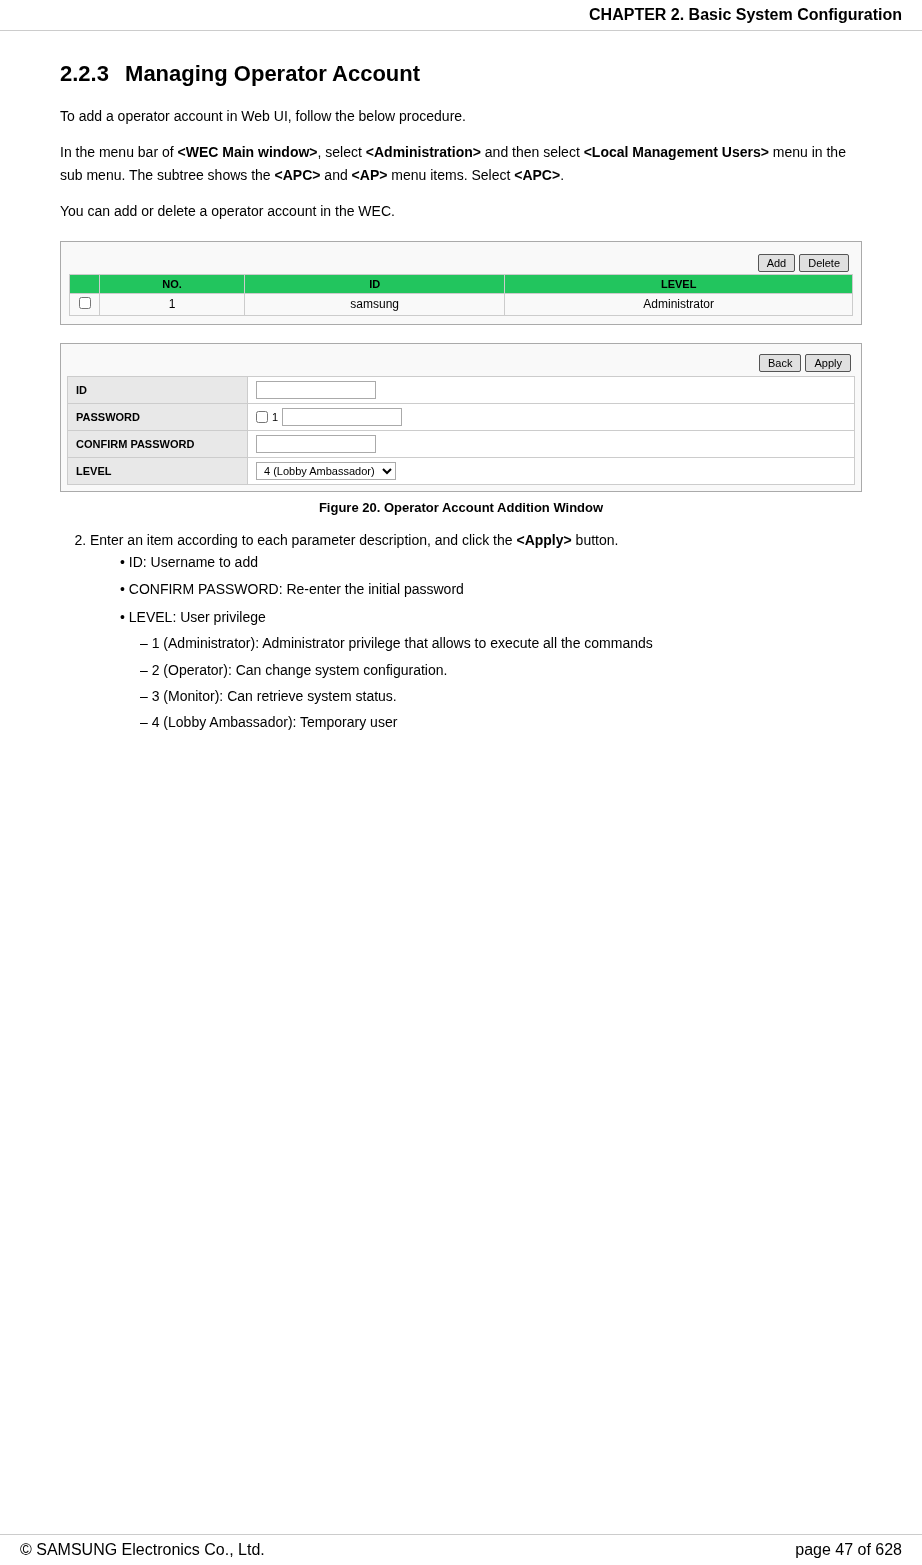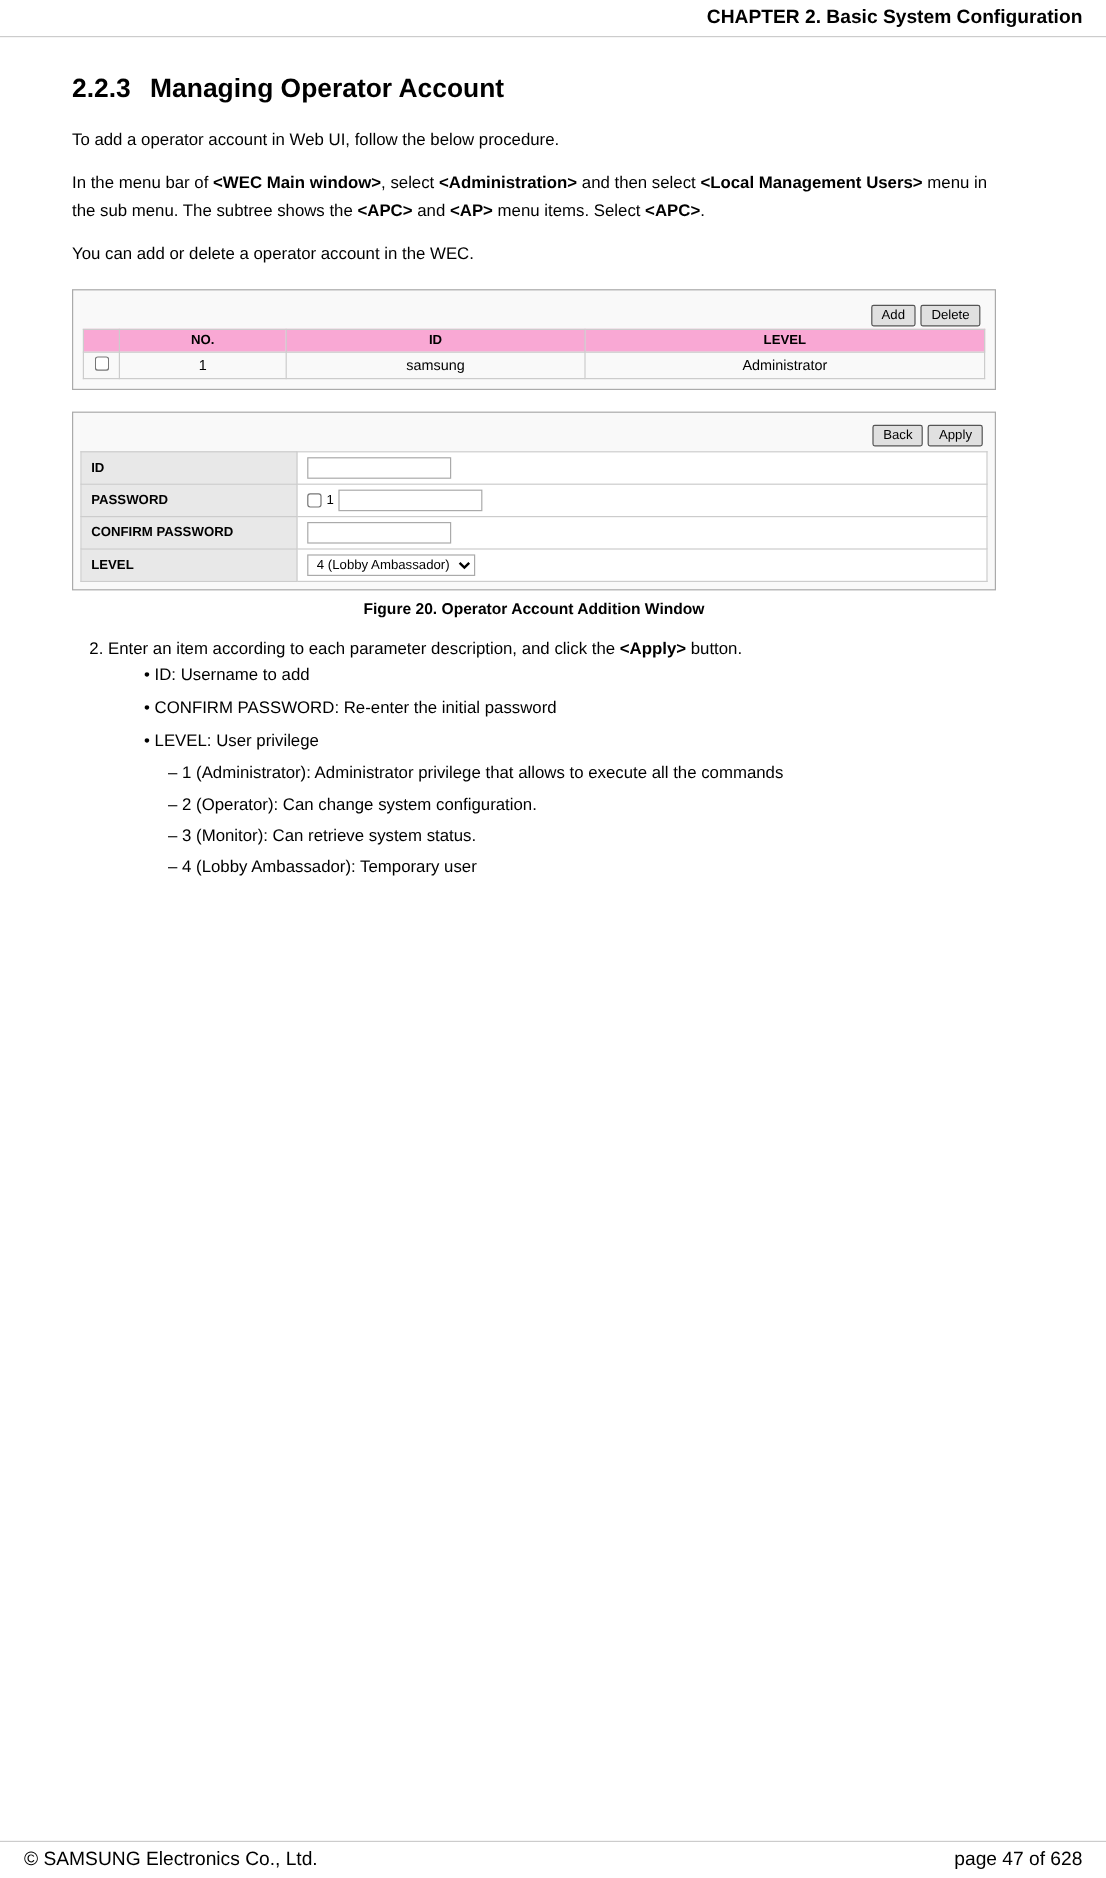--- a/index.html
+++ b/index.html
@@ -13,21 +13,21 @@
       position: relative;
     }
     .header-bar {
       text-align: right;
       padding: 6px 20px 6px 0;
       font-size: 16px;
       font-weight: bold;
       border-bottom: 1px solid #ccc;
     }
     .content {
-      padding: 20px 92px 60px 60px;
+      padding: 20px 60px 60px 60px;
     }
     .section-title {
       font-size: 22px;
       font-weight: bold;
       margin-bottom: 18px;
       margin-top: 10px;
     }
     .section-title span.num {
       margin-right: 10px;
     }
@@ -72,21 +72,21 @@
       color: #333;
       text-align: right;
       padding: 2px 4px;
     }
     .mgmt-table {
       width: 100%;
       border-collapse: collapse;
       font-size: 12px;
     }
     .mgmt-table th {
-      background: #f9a8d4;
+      background: #22c55e;
       border: 1px solid #ccc;
       padding: 3px 8px;
       text-align: center;
       font-weight: bold;
       font-size: 11px;
     }
     .mgmt-table td {
       border: 1px solid #ccc;
       padding: 3px 8px;
       text-align: center;

